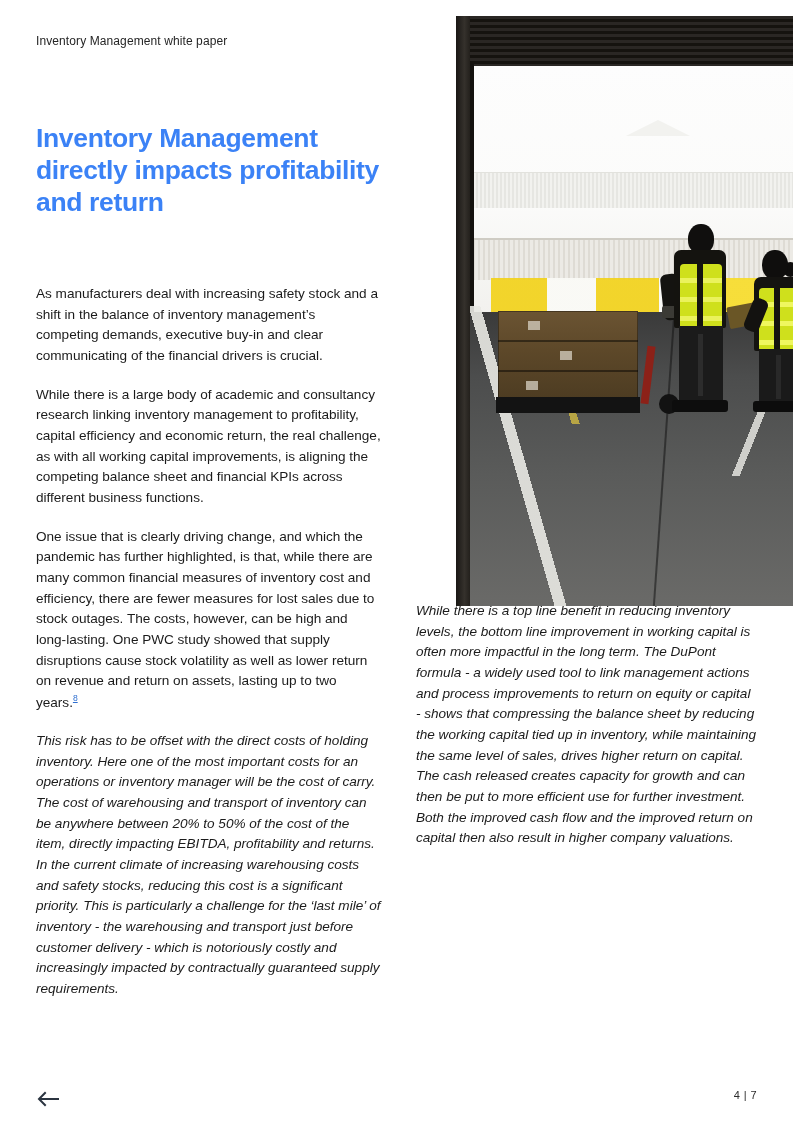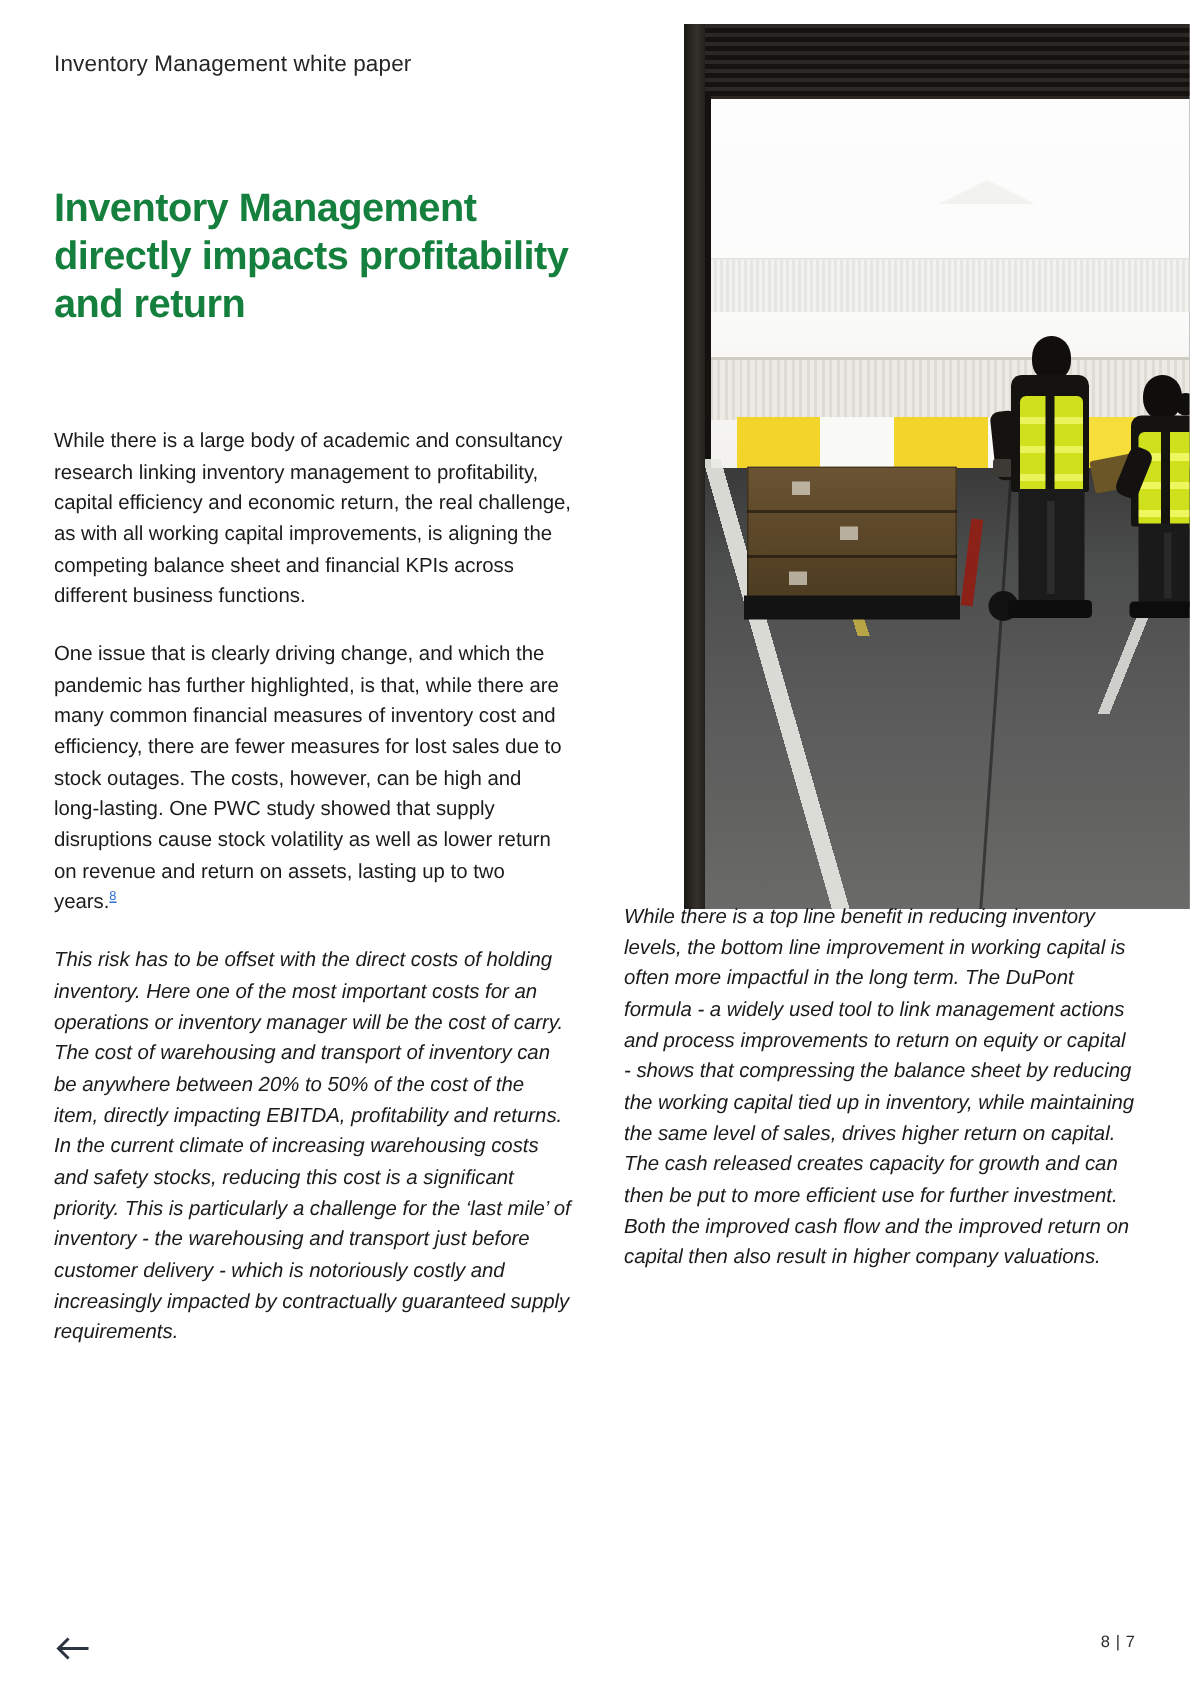--- a/index.html
+++ b/index.html
@@ -15,21 +15,21 @@
     font-family: "Liberation Sans", sans-serif;
     color: #1a1a1a;
     overflow: hidden;
   }
 
   
   .running-head {
     position: absolute;
     left: 36px;
     top: 34px;
-    font-size: 15px;
+    font-size: 12px;
     letter-spacing: 0.1px;
     color: #252525;
   }
 
   
   .hero-figure {
     position: absolute;
     left: 416px;
     top: 0;
     width: 377px;
@@ -231,21 +231,21 @@
   
   .headline {
     position: absolute;
     left: 36px;
     top: 104px;
     width: 350px;
     font-size: 26.5px;
     font-weight: 700;
     line-height: 1.215;
     letter-spacing: -0.35px;
-    color: #15803d;
+    color: #3b82f6;
   }
   .col {
     position: absolute;
     font-size: 13.6px;
     line-height: 1.52;
     color: #1b1b1b;
     letter-spacing: -0.02px;
   }
   .col-left  { left: 36px;  top: 284px; width: 345px; }
   .col-right { left: 416px; top: 601px; width: 342px; }
@@ -329,28 +329,29 @@
     <div class="w2-shoe"></div>
 
     <div class="frame-left"></div>
 
   </div>
 </figure>
 
 <h1 class="headline">Inventory Management directly impacts profitability and return</h1>
 
 <div class="col col-left">
+  <p>As manufacturers deal with increasing safety stock and a shift in the balance of inventory management’s competing demands, executive buy-in and clear communicating of the financial drivers is crucial.</p>
   <p>While there is a large body of academic and consultancy research linking inventory management to profitability, capital efficiency and economic return, the real challenge, as with all working capital improvements, is aligning the competing balance sheet and financial KPIs across different business functions.</p>
   <p><span>One issue that is clearly driving change, and which the pandemic has further highlighted, is that, while there are many common financial measures of inventory cost and efficiency, there are fewer measures for lost sales due to stock outages.  The costs, however, can be high and long-lasting. One PWC study showed that supply disruptions cause stock volatility as well as lower return on revenue and return on assets, lasting up to two years.</span><a class="footnote-ref">8</a></p>
   <p>This risk has to be offset with the direct costs of holding inventory. Here one of the most important costs for an operations or inventory manager will be the cost of carry. The cost of warehousing and transport of inventory can be anywhere between 20% to 50% of the cost of the item, directly impacting EBITDA, profitability and returns. In the current climate of increasing warehousing costs and safety stocks, reducing this cost is a significant priority. This is particularly a challenge for the ‘last mile’ of inventory - the warehousing and transport just before customer delivery - which is notoriously costly and increasingly impacted by contractually guaranteed supply requirements.</p>
 </div>
 
 <div class="col col-right">
   <p>While there is a top line benefit in reducing inventory levels, the bottom line improvement in working capital is often more impactful in the long term. The DuPont formula - a widely used tool to link management actions and process improvements to return on equity or capital - shows that compressing the balance sheet by reducing the working capital tied up in inventory, while maintaining the same level of sales, drives higher return on capital. The cash released creates capacity for growth and can then be put to more efficient use for further investment. Both the improved cash flow and the improved return on capital then also result in higher company valuations.</p>
 </div>
 
 <div class="back-button">
   <svg width="24" height="16" viewBox="0 0 24 16" aria-hidden="true">
     <line x1="23" y1="8" x2="3" y2="8" stroke="#2b3440" stroke-width="2"></line>
     <polyline points="9,2 3,8 9,14" fill="none" stroke="#2b3440" stroke-width="2" stroke-linecap="square" stroke-linejoin="miter"></polyline>
   </svg>
 </div>
-<div class="page-number">8 | 7</div>
+<div class="page-number">4 | 7</div>
 
 </body></html>

